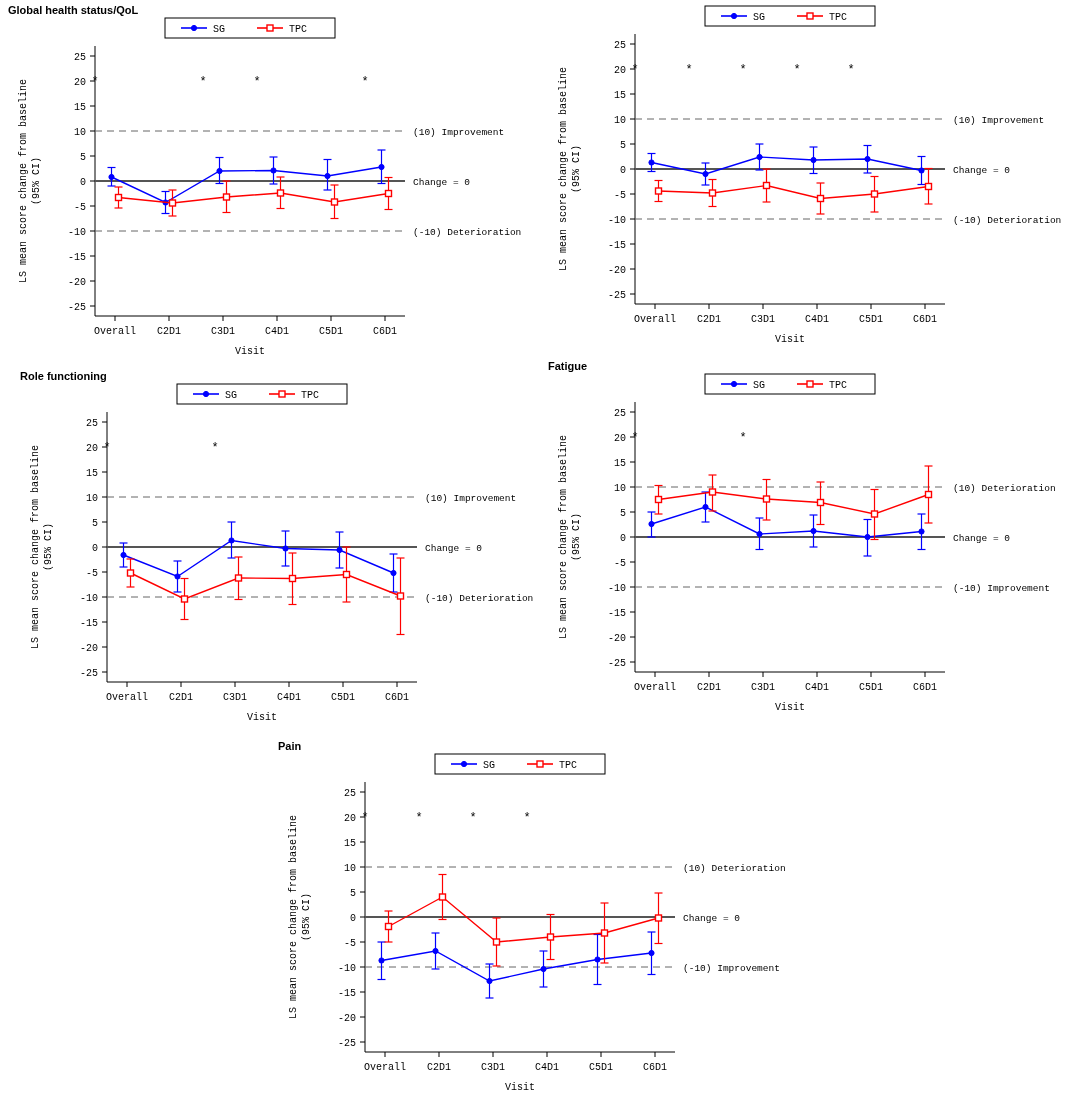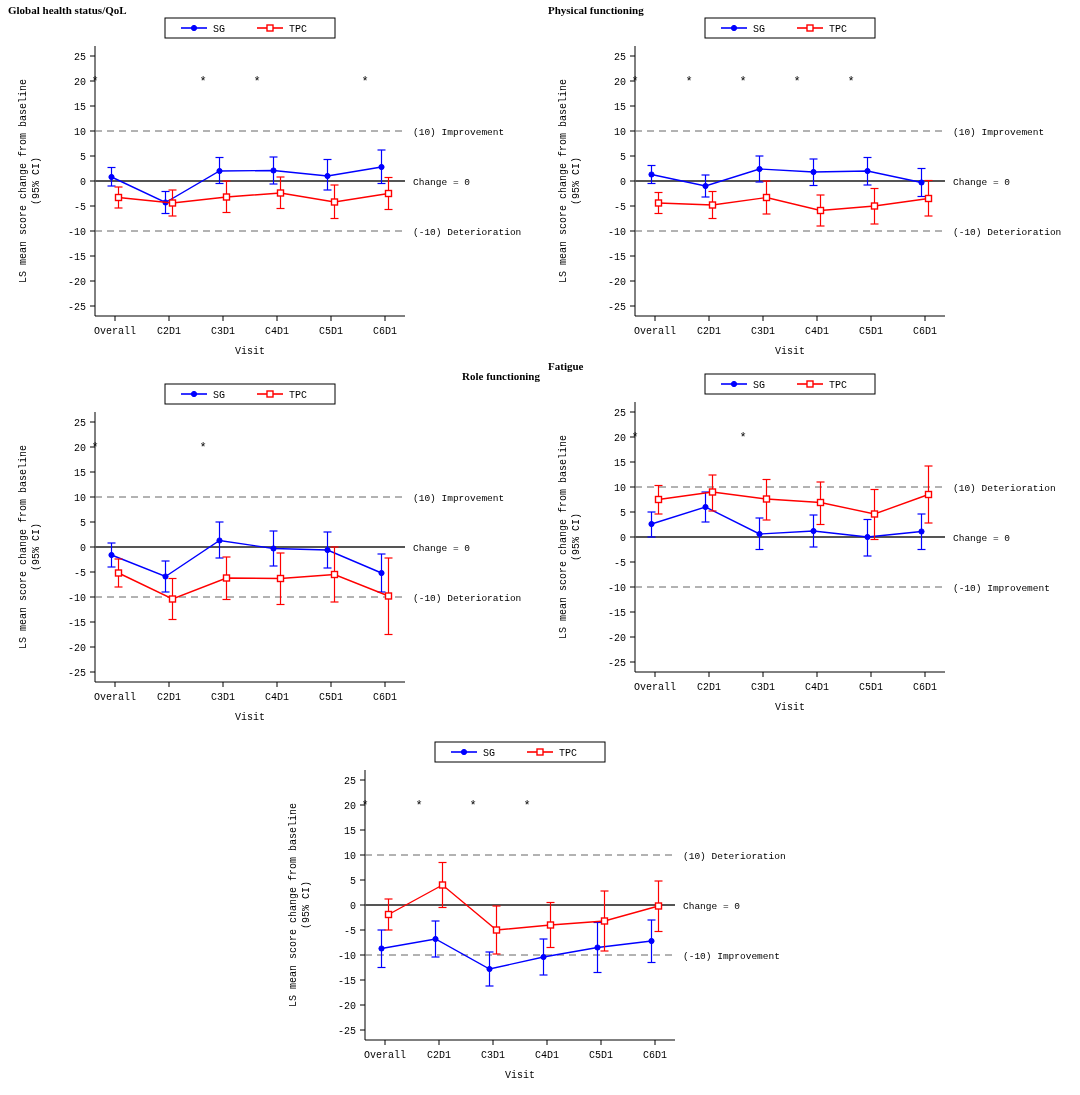--- a/index.html
+++ b/index.html
@@ -12,21 +12,21 @@
     height: 1095px;
     font-family: "Liberation Sans", sans-serif;
     color: #000000;
     position: relative;
     overflow: hidden;
   }
   .panel {
     position: absolute;
   }
   .panel-title {
-    font-family: Liberation Serif, serif;
+    font-family: Liberation Sans, sans-serif;
     font-weight: bold;
     font-size: 11px;
     line-height: 12px;
     margin: 0;
     white-space: nowrap;
   }
   .plot-wrap {
     position: relative;
   }
   svg {
@@ -169,21 +169,20 @@
             <circle cx="194" cy="12" r="2.6" fill="#0000ff" stroke="#0000ff"></circle>
             <text x="213" y="15.5" class="legend-label">SG</text>
             <line x1="257" y1="12" x2="283" y2="12" stroke="#ff0000" stroke-width="1.6"></line>
             <rect x="267" y="9" width="6" height="6" fill="#ffffff" stroke="#ff0000" stroke-width="1.4"></rect>
             <text x="289" y="15.5" class="legend-label">TPC</text>
           </g>
         </svg>
       </div>
     </div>
     <div class="panel" style="left: 540px; top: 4px; width: 540px; height: 350px;">
-      <div class="panel-title" style="margin-left: 8px;">Physical functioning</div>
       <div class="plot-wrap">
         <svg width="540" height="346" viewBox="0 0 540 346">
           <line x1="95" y1="30" x2="95" y2="300" stroke="#000" stroke-width="1"></line>
           <line x1="95" y1="300" x2="405" y2="300" stroke="#000" stroke-width="1"></line>
           <line x1="90" y1="40" x2="95" y2="40" stroke="#000" stroke-width="1"></line>
           <text x="86" y="43.5" text-anchor="end" class="tick-label">25</text>
           <line x1="90" y1="65" x2="95" y2="65" stroke="#000" stroke-width="1"></line>
           <text x="86" y="68.5" text-anchor="end" class="tick-label">20</text>
           <line x1="90" y1="90" x2="95" y2="90" stroke="#000" stroke-width="1"></line>
           <text x="86" y="93.5" text-anchor="end" class="tick-label">15</text>
@@ -288,21 +287,21 @@
             <line x1="181" y1="12" x2="207" y2="12" stroke="#0000ff" stroke-width="1.6"></line>
             <circle cx="194" cy="12" r="2.6" fill="#0000ff" stroke="#0000ff"></circle>
             <text x="213" y="15.5" class="legend-label">SG</text>
             <line x1="257" y1="12" x2="283" y2="12" stroke="#ff0000" stroke-width="1.6"></line>
             <rect x="267" y="9" width="6" height="6" fill="#ffffff" stroke="#ff0000" stroke-width="1.4"></rect>
             <text x="289" y="15.5" class="legend-label">TPC</text>
           </g>
         </svg>
       </div>
     </div>
-    <div class="panel" style="left: 0px; top: 370px; width: 540px; height: 350px; text-align: right;">
+    <div class="panel" style="left: 12px; top: 370px; width: 540px; height: 350px;">
       <div class="panel-title" style="margin-left: 8px;">Role functioning</div>
       <div class="plot-wrap">
         <svg width="540" height="346" viewBox="0 0 540 346">
           <line x1="95" y1="30" x2="95" y2="300" stroke="#000" stroke-width="1"></line>
           <line x1="95" y1="300" x2="405" y2="300" stroke="#000" stroke-width="1"></line>
           <line x1="90" y1="40" x2="95" y2="40" stroke="#000" stroke-width="1"></line>
           <text x="86" y="43.5" text-anchor="end" class="tick-label">25</text>
           <line x1="90" y1="65" x2="95" y2="65" stroke="#000" stroke-width="1"></line>
           <text x="86" y="68.5" text-anchor="end" class="tick-label">20</text>
           <line x1="90" y1="90" x2="95" y2="90" stroke="#000" stroke-width="1"></line>
@@ -523,20 +522,21 @@
             <circle cx="194" cy="12" r="2.6" fill="#0000ff" stroke="#0000ff"></circle>
             <text x="213" y="15.5" class="legend-label">SG</text>
             <line x1="257" y1="12" x2="283" y2="12" stroke="#ff0000" stroke-width="1.6"></line>
             <rect x="267" y="9" width="6" height="6" fill="#ffffff" stroke="#ff0000" stroke-width="1.4"></rect>
             <text x="289" y="15.5" class="legend-label">TPC</text>
           </g>
         </svg>
       </div>
     </div>
     <div class="panel" style="left: 270px; top: 740px; width: 540px; height: 350px;">
+      <div class="panel-title" style="margin-left: 8px;">Pain</div>
       <div class="plot-wrap">
         <svg width="540" height="346" viewBox="0 0 540 346">
           <line x1="95" y1="30" x2="95" y2="300" stroke="#000" stroke-width="1"></line>
           <line x1="95" y1="300" x2="405" y2="300" stroke="#000" stroke-width="1"></line>
           <line x1="90" y1="40" x2="95" y2="40" stroke="#000" stroke-width="1"></line>
           <text x="86" y="43.5" text-anchor="end" class="tick-label">25</text>
           <line x1="90" y1="65" x2="95" y2="65" stroke="#000" stroke-width="1"></line>
           <text x="86" y="68.5" text-anchor="end" class="tick-label">20</text>
           <line x1="90" y1="90" x2="95" y2="90" stroke="#000" stroke-width="1"></line>
           <text x="86" y="93.5" text-anchor="end" class="tick-label">15</text>

